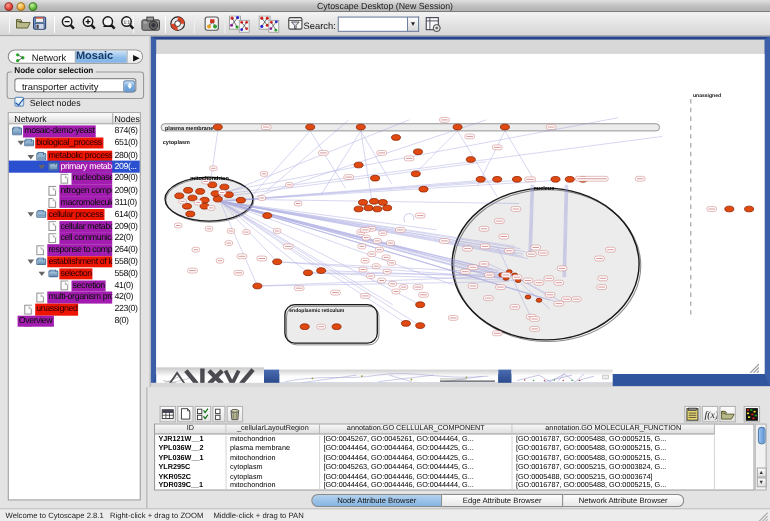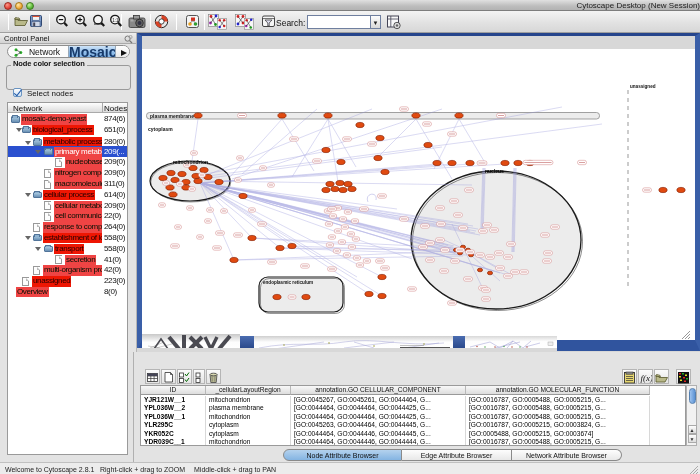--- a/index.html
+++ b/index.html
@@ -4,21 +4,21 @@
 <style>
 * { margin:0; padding:0; box-sizing:border-box; }
 html,body { width:700px; height:474px; overflow:hidden; font-family:"Liberation Sans", sans-serif; }
 body { background:#e3e3e3; position:relative; }
 .abs { position:absolute; }
 
 
 #mactitle { left:0; top:0; width:700px; height:11px;
   background:linear-gradient(#e0e0e0,#bdbdbd 60%,#b3b3b3);
   border-bottom:1px solid #7d7d7d; }
-#mactitle .t { width:100%; text-align:right; font-size:8px; color:#1a1a1a; line-height:11px; }
+#mactitle .t { width:100%; text-align:center; font-size:8px; color:#1a1a1a; line-height:11px; }
 .light { position:absolute; top:2px; width:8px; height:8px; border-radius:50%; }
 .lr { left:4px;  background:radial-gradient(circle at 35% 30%, #ff9a8a, #e3443a 60%, #b02620); border:0.5px solid #9a2a20;}
 .ly { left:15px; background:radial-gradient(circle at 35% 30%, #ffe9a8, #f0a93a 60%, #c87f18); border:0.5px solid #a87818;}
 .lg { left:26px; background:radial-gradient(circle at 35% 30%, #c8f0a0, #5dbb3a 60%, #3a8a20); border:0.5px solid #3f7d20;}
 
 
 #toolbar { left:0; top:11px; width:700px; height:22px;
   background:linear-gradient(#f4f4f4,#e2e2e2 55%,#d7d7d7);
   border-bottom:1px solid #9f9f9f; }
 .tsep { position:absolute; top:3px; height:16px; width:1px; background:#bbb; border-right:1px solid #fff;}
@@ -28,21 +28,21 @@
 #searchbtn { position:absolute; left:371px; top:4px; width:10px; height:14px; background:linear-gradient(#fdfdfd,#d8d8d8); border:1px solid #6f7f9f; border-left:none; font-size:6px; text-align:center; line-height:15px; color:#222;}
 
 
 #cpanel { left:0; top:33px; width:137px; height:429px; background:#e3e3e3; border-right:1px solid #b5b5b5;}
 #cphead { position:absolute; left:0; top:0; width:136px; height:11px;
   background:linear-gradient(#efefef,#d3d3d3); border-bottom:1px solid #aaa; }
 #cphead span { font-size:7.5px; color:#111; position:absolute; left:4px; top:1px; }
 
 #tabs { position:absolute; left:7px; top:12px; width:123px; height:13px; border:1px solid #8e8e8e; border-radius:7px; background:#fcfcfc; overflow:hidden;}
 #tabnet { position:absolute; left:0; top:0; width:60px; height:13px; font-size:8.5px; color:#111; text-align:center; line-height:12px;}
-#tabmos { position:absolute; left:60px; top:0; width:47px; height:13px; background:linear-gradient(#cfe4f8,#8fbdea 50%,#7cb0e4); border-left:1px solid #98a8b8; font-size:14px; font-weight:bold; color:#173a6a; text-align:center; line-height:12px;}
+#tabmos { position:absolute; left:60px; top:0; width:47px; height:13px; background:linear-gradient(#cfe4f8,#8fbdea 50%,#7cb0e4); border-left:1px solid #98a8b8; font-size:10px; font-weight:bold; color:#173a6a; text-align:left; line-height:12px;}
 #tabarr { position:absolute; left:107px; top:0; width:16px; height:13px; border-left:1px solid #98a8b8; background:linear-gradient(#fff,#e6e6e6); }
 #tabarr:after { content:""; position:absolute; left:5px; top:3.5px; border-left:6px solid #111; border-top:3.5px solid transparent; border-bottom:3.5px solid transparent;}
 
 #grp { position:absolute; left:6px; top:32px; width:125px; height:25px; border:1px solid #9a9a9a; border-radius:3px;}
 #grplbl { position:absolute; left:11px; top:26px; font-size:7.5px; letter-spacing:-0.1px; font-weight:bold; color:#111; background:#e3e3e3; padding:0 2px;}
 #combo { position:absolute; left:13px; top:38px; width:111px; height:13px; background:#fff; border:1px solid #8a8a8a; border-radius:3px; }
 #combo .txt { position:absolute; left:6px; top:1.5px; font-size:8.5px; color:#111; }
 #combo .step { position:absolute; right:0.5px; top:0.5px; width:11px; height:11px; background:linear-gradient(#cfe4f8,#78aadc 48%,#669edb); border:1px solid #6a8cb4; border-radius:2.5px; }
 #combo .step:before { content:""; position:absolute; left:3px; top:1.5px; border-bottom:3px solid #fff; border-left:2.5px solid transparent; border-right:2.5px solid transparent;}
 #combo .step:after { content:""; position:absolute; left:3px; bottom:1.5px; border-top:3px solid #fff; border-left:2.5px solid transparent; border-right:2.5px solid transparent;}
@@ -52,21 +52,21 @@
 #cbxlbl { position:absolute; left:27px; top:55.5px; font-size:8px; color:#111;}
 
 #tree { position:absolute; left:7px; top:69px; width:121px; height:353px; background:#fff; border:1px solid #9a9a9a;}
 #treehead { position:absolute; left:0; top:0; width:119px; height:10px; background:linear-gradient(#fefefe,#dcdcdc); border-bottom:1px solid #aaa; }
 #treehead .h1 { position:absolute; left:5px; top:0.5px; font-size:8px; color:#111;}
 #treehead .h2 { position:absolute; left:96px; top:0.5px; font-size:8px; color:#111;}
 #treehead .dv { position:absolute; left:94px; top:0; width:1px; height:10px; background:#aaa;}
 .trow { position:absolute; left:0px; width:119px; height:10.8px; font-size:8px; letter-spacing:-0.35px; white-space:nowrap;}
 .trow .lbl { position:absolute; top:0.2px; line-height:10.4px; padding:0 1px; color:#051005;}
 .trow .cnt { position:absolute; left:96px; top:0.2px; line-height:10.4px; color:#111;}
-.bg-g { background:#ef4444; }
+.bg-g { background:#a21caf; }
 .bg-r { background:#ee1603; }
 .arrow { position:absolute; top:3.5px; width:0; height:0; border-top:4.5px solid #666; border-left:3px solid transparent; border-right:3px solid transparent;}
 .fold { position:absolute; top:2px; width:9px; height:6.5px; background:linear-gradient(#a8c8e0,#688fb3); border:0.5px solid #51749a; border-radius:1px;}
 .fold:before { content:""; position:absolute; left:0px; top:-1.8px; width:4px; height:1.6px; background:#8fb3d1; border:0.5px solid #51749a; border-bottom:none; border-radius:1px 1px 0 0;}
 .file { position:absolute; top:1px; width:7px; height:9px; background:#fdfdfd; border:0.6px solid #999;}
 .file:after { content:""; position:absolute; right:-0.5px; top:-0.5px; border-top:3px solid #fff; border-left:3px solid #bbb; }
 
 
 #dpanel { left:133px; top:352px; width:567px; height:110px; background:#e3e3e3; border-left:1px solid #b0b0b0;}
 #dphead { position:absolute; left:0; top:0; width:567px; height:11px; background:linear-gradient(#efefef,#d2d2d2); border-bottom:1px solid #aaa;}
@@ -222,41 +222,37 @@
       <line x1="4.8" y1="2" x2="4.8" y2="13" stroke="#445" stroke-width="0.8"></line>
       <circle cx="11" cy="11.5" r="3.2" fill="#ddd" stroke="#333" stroke-width="0.8"></circle>
       <circle cx="11" cy="11.5" r="1.2" fill="#666"></circle>
     </svg>
  <span id="searchlbl">Search:</span>
  <div id="searchbox"></div>
  <div id="searchbtn">▼</div>
 </div>
 
 <div class="abs" id="cpanel">
- <div id="cphead">
-      <span>Control Panel</span>
-      <svg style="position:absolute;right:3px;top:1.5px" width="9" height="9" viewBox="0 0 9 9">
-        <circle cx="3.6" cy="3.6" r="2.6" fill="none" stroke="#777" stroke-width="1"></circle>
-        <line x1="5.6" y1="5.6" x2="8" y2="8" stroke="#777" stroke-width="1.3"></line>
-        <circle cx="6.5" cy="2" r="1.6" fill="none" stroke="#999" stroke-width="0.8"></circle>
-      </svg>
-    </div>
  <div id="tabs">
       <div id="tabnet"><svg style="position:absolute;left:6px;top:2px" width="9" height="9" viewBox="0 0 9 9">
           <circle cx="2" cy="1.8" r="1.5" fill="#2ab52a"></circle>
           <circle cx="6.8" cy="4.5" r="1.5" fill="#2ab52a"></circle>
           <circle cx="2" cy="7.2" r="1.5" fill="#2ab52a"></circle>
           <line x1="2" y1="1.8" x2="6.8" y2="4.5" stroke="#444" stroke-width="0.7"></line>
           <line x1="2" y1="7.2" x2="6.8" y2="4.5" stroke="#444" stroke-width="0.7"></line>
         </svg><span style="margin-left:13px">Network</span></div>
       <div id="tabmos">Mosaic</div>
       <div id="tabarr"></div>
     </div>
  <div id="grp"></div>
  <div id="grplbl">Node color selection</div>
+ <div id="combo">
+      <span class="txt">transporter activity</span>
+      <span class="step"></span>
+    </div>
  <div id="cbx"></div>
     <span id="cbxlbl">Select nodes</span>
  <div id="tree">
   <div id="treehead">
         <span class="h1">Network</span>
         <span class="dv"></span>
         <span class="h2">Nodes</span>
       </div>
   <div id="treerows">
         <div class="trow" style="top:11.0px">
@@ -321,21 +317,21 @@
         </div>
 <div class="trow" style="top:129.8px">
           <div class="arrow" style="left:17px"></div>
           <div class="fold" style="left:25px"></div>
           <span class="lbl bg-r" style="left:35px;color:#260000;max-width:59px;overflow:hidden">establishment of lo</span>
           <span class="cnt">558(0)</span>
         </div>
 <div class="trow" style="top:140.6px">
           <div class="arrow" style="left:27px"></div>
           <div class="fold" style="left:36px"></div>
-          <span class="lbl bg-r" style="left:46px;color:#260000;max-width:48px;overflow:hidden">transport</span>
+          <span class="lbl bg-r" style="left:46px;color:#260000;max-width:48px;overflow:hidden">selection</span>
           <span class="cnt">558(0)</span>
         </div>
 <div class="trow" style="top:151.4px">
           <div class="file" style="left:47px"></div>
           <span class="lbl bg-g" style="left:57px;color:#041104;max-width:37px;overflow:hidden">secretion</span>
           <span class="cnt">41(0)</span>
         </div>
 <div class="trow" style="top:162.2px">
           <div class="file" style="left:25px"></div>
           <span class="lbl bg-g" style="left:35px;color:#041104;max-width:59px;overflow:hidden">multi-organism pro</span>

